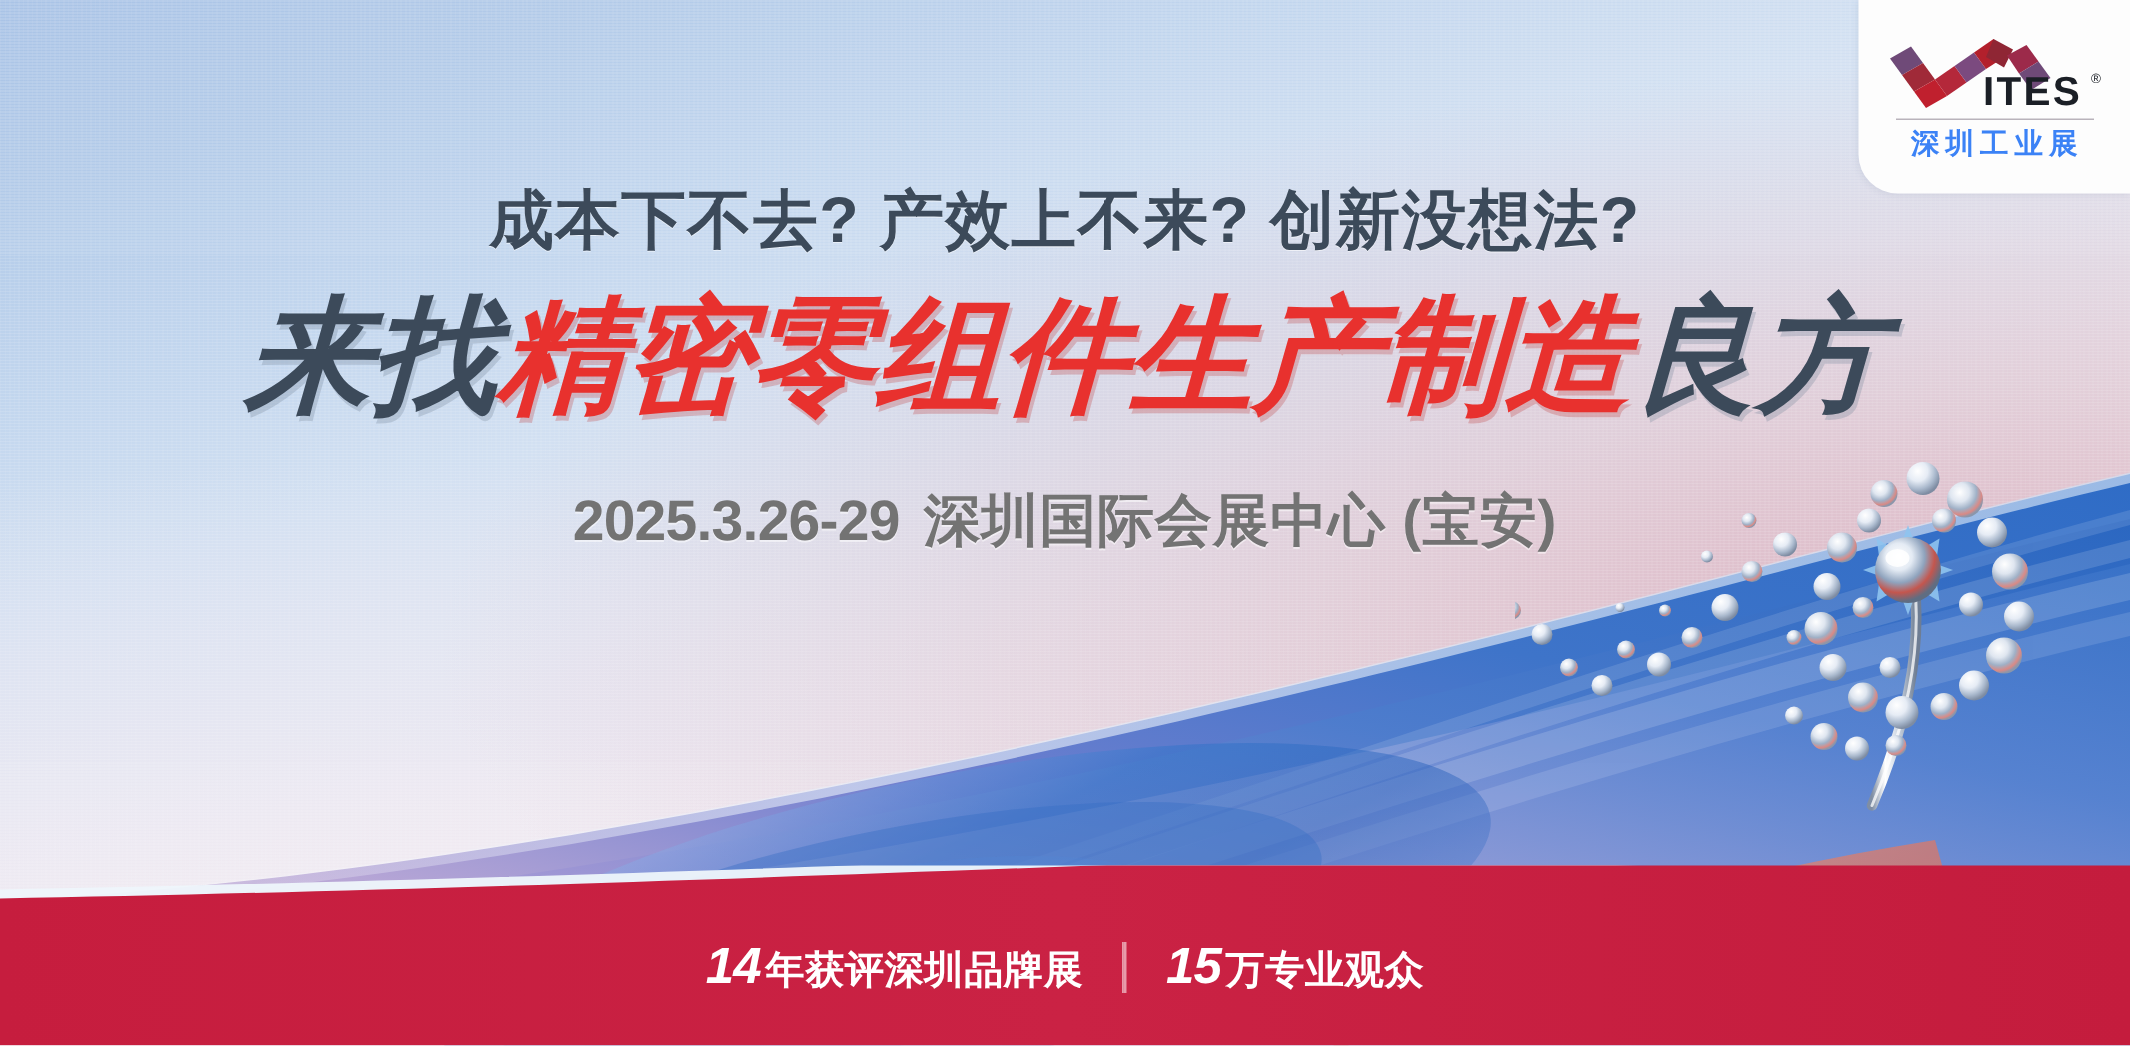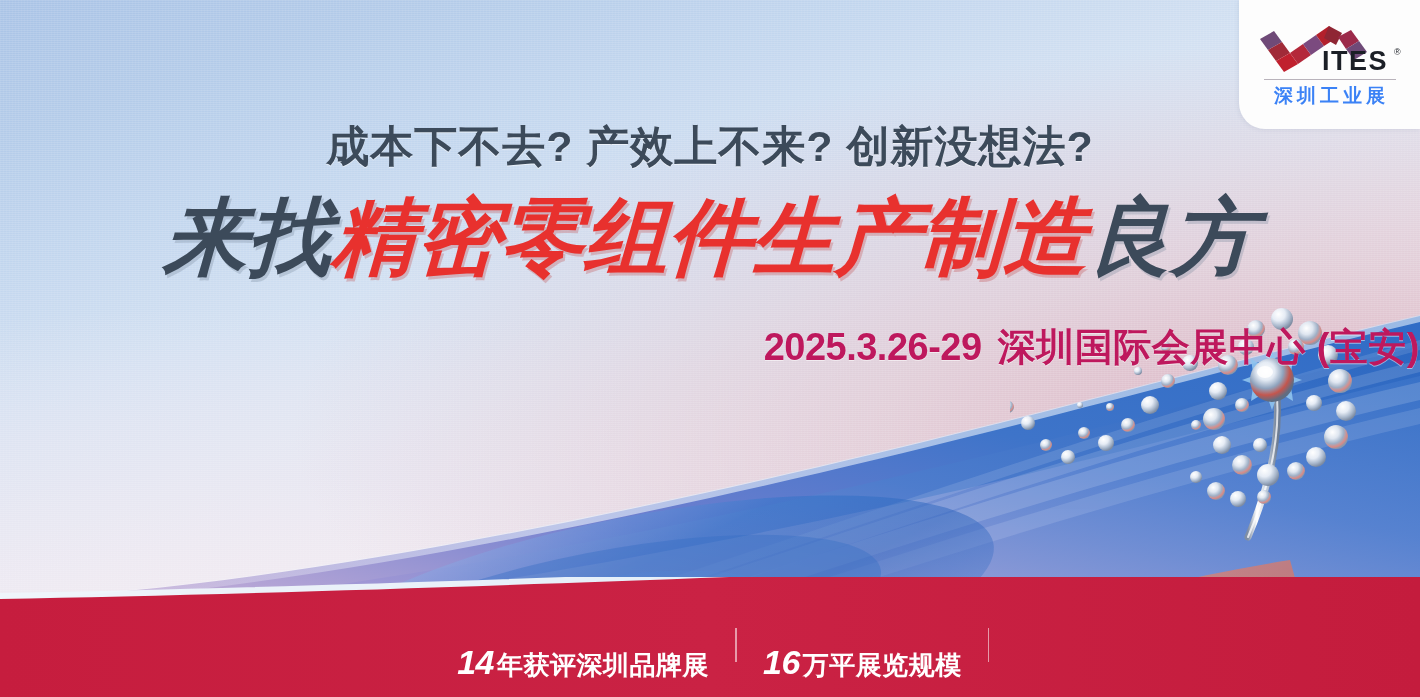--- a/index.html
+++ b/index.html
@@ -41,21 +41,21 @@
   
   .dandelion { position:absolute; left:1010px; top:285px; width:410px; height:320px; }
   .dandelion svg { display:block; }
 
   
   .red-bar { position:absolute; left:0; bottom:0; width:1420px; height:120px; }
   .red-bar svg { position:absolute; left:0; top:0; }
 
   .stats {
     position:absolute; left:0; bottom:0; width:1420px; height:104px;
-    display:flex; align-items:center; justify-content:center; gap:0;
+    display:flex; align-items:flex-start; justify-content:center; gap:0;
     z-index:6;
   }
   .stat {
     color:#fff; white-space:nowrap; display:flex; align-items:baseline;
     padding:0 26px; letter-spacing:.5px;
   }
   .stat .num {
     font-size:34px; font-weight:bold; font-style:italic; letter-spacing:-.5px;
     margin-right:3px; line-height:1;
   }
@@ -74,23 +74,23 @@
     z-index:5; white-space:nowrap; line-height:1;
   }
   .headline span {
     font-size:84px; font-weight:bold; font-style:italic; letter-spacing:0px;
     display:inline-block; transform:skewX(-2deg);
   }
   .hl-dark { color:#3c4a5a; text-shadow:2px 3px 0 rgba(120,135,155,.30); }
   .hl-red  { color:#e8312e; text-shadow:2px 3px 0 rgba(190,60,60,.28); }
 
   .datebar {
-    position:absolute; top:322px; left:0; width:1420px; text-align:right;
+    position:absolute; top:322px; left:0; width:1420px; text-align:center;
     z-index:5; white-space:nowrap;
-    font-size:38px; font-weight:bold; color:#be185d; letter-spacing:.5px;
+    font-size:38px; font-weight:bold; color:#737373; letter-spacing:.5px;
     text-shadow:0 1px 0 rgba(255,255,255,.5);
   }
   .datebar .date { margin-right:16px; letter-spacing:-.5px; }
 
   
   .logo-card {
     position:absolute; right:0; top:0; width:181px; height:129px;
     background:#fdfdfd; border-radius:0 0 0 26px;
     z-index:8; display:flex; flex-direction:column;
     align-items:center; justify-content:center;
@@ -313,25 +313,25 @@
     </svg>
   </div>
 
   <div class="stats">
     <div class="stat">
       <span class="num">14</span>
       <span class="txt">年获评深圳品牌展</span>
     </div>
     <div class="divider"></div>
     <div class="divider"></div>
+    <div class="divider"></div>
     <div class="stat">
-      <span class="num">16</span>
-      <span class="txt">万平展览规模</span>
+      <span class="num">15</span>
+      <span class="txt">万专业观众</span>
     </div>
-    <div class="divider"></div>
   </div>
 
   <div class="logo-card">
     <div class="logo-mark">
       <svg width="152" height="54" viewBox="0 0 152 54" xmlns="http://www.w3.org/2000/svg">
 
         <g>
 
           <polygon points="6,18 20,10 28,21 14,29" fill="#6f4a78"></polygon>
           <polygon points="14,29 28,21 36,32 22,40" fill="#a02a38"></polygon>

